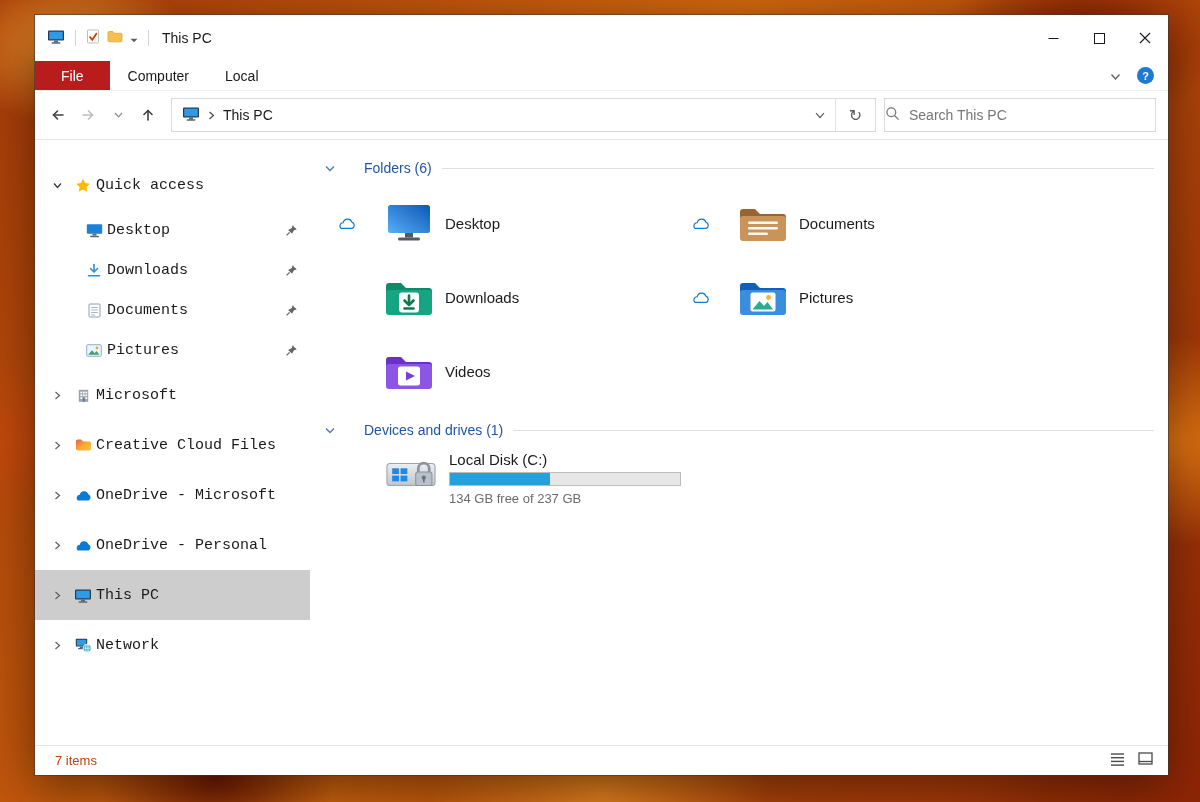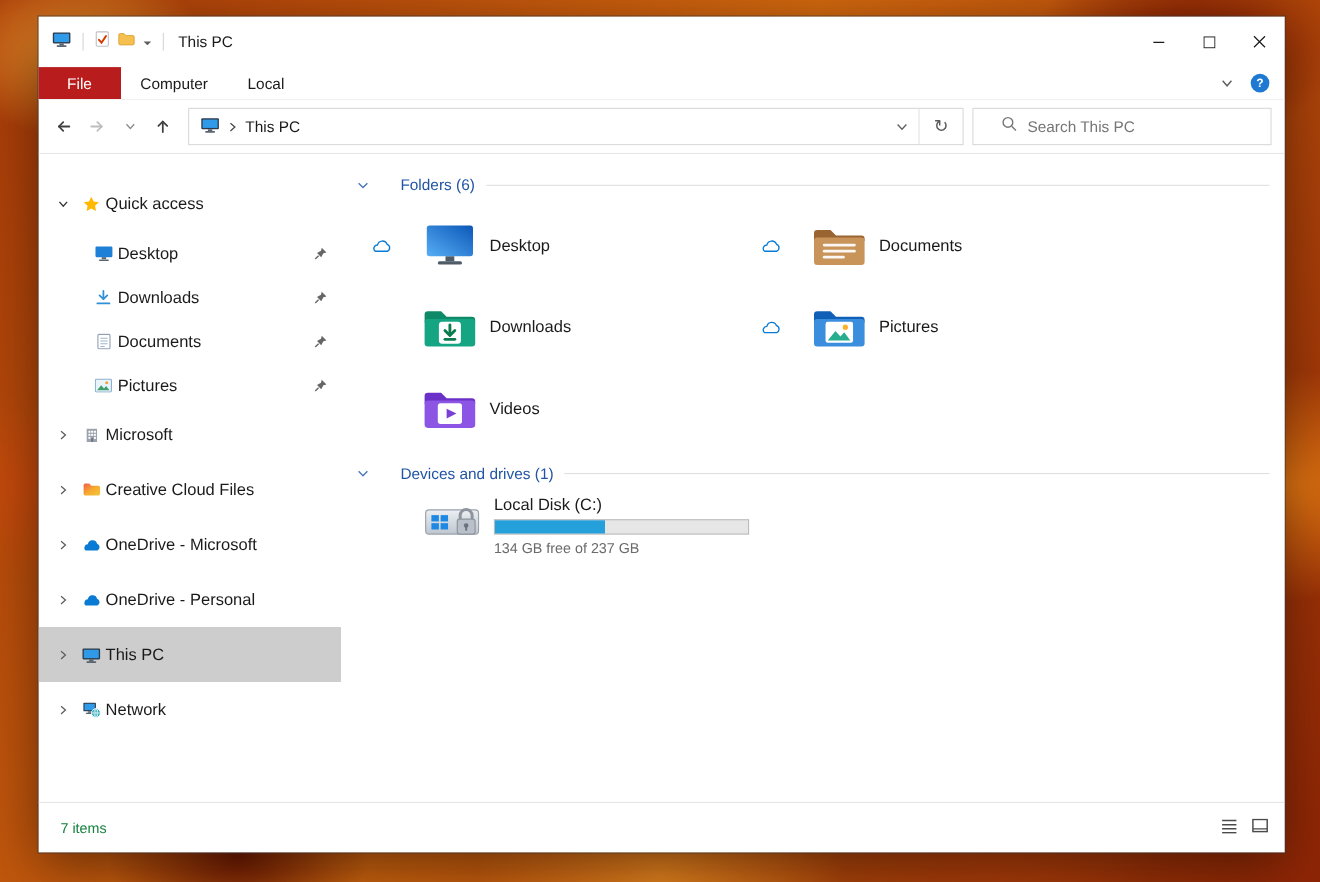--- a/index.html
+++ b/index.html
@@ -44,30 +44,30 @@
                  font-size: 11px; font-weight: bold; display: flex; align-items: center; justify-content: center; }
 
   
   .navbar { height: 49px; display: flex; align-items: center; padding: 0 12px 0 8px; border-bottom: 1px solid #e5e5e5; flex-shrink: 0; }
   .nav-btn { width: 30px; height: 30px; display: flex; align-items: center; justify-content: center; }
   .addressbar { flex: 1; height: 34px; border: 1px solid #d9d9d9; display: flex; align-items: stretch; margin: 0 8px; background: #fff; }
   .addr-main { flex: 1; display: flex; align-items: center; gap: 8px; padding: 0 10px; font-size: 14px; }
   .addr-dd { width: 30px; display: flex; align-items: center; justify-content: center; }
   .addr-refresh { width: 40px; display: flex; align-items: center; justify-content: center;
                   border-left: 1px solid #e3e3e3; font-size: 16px; color: #5a5a5a; }
-  .searchbox { width: 272px; height: 34px; border: 1px solid #d9d9d9; display: flex; align-items: center; gap: 9px; padding: 0 25px; }
+  .searchbox { width: 272px; height: 34px; border: 1px solid #d9d9d9; display: flex; align-items: center; gap: 9px; padding: 0 0; }
   .searchbox input { border: none; outline: none; font-size: 14px; width: 100%; font-family: inherit; color: #1a1a1a; background: transparent; }
   .searchbox input::placeholder { color: #767676; }
 
   
   .body-row { flex: 1; display: flex; min-height: 0; }
 
   
   .sidebar { width: 275px; flex-shrink: 0; padding-top: 20px; overflow: hidden; }
-  .side-item { display: flex; align-items: center; font-size: 15px; cursor: default; }
+  .side-item { display: flex; align-items: center; font-size: 15px; cursor: default; font-family: Liberation Mono, monospace; }
   .side-item.top { height: 50px; padding-left: 18px; }
   .side-item.child { height: 40px; padding-left: 50px; }
   .side-item.selected { background: #cdcdcd; }
   .chev { width: 9px; display: flex; justify-content: center; margin-right: 12px; flex-shrink: 0; }
   .sicon { width: 18px; margin-right: 4px; display: flex; justify-content: center; flex-shrink: 0; }
   .side-item.child .sicon { margin-right: 4px; }
   .slabel { white-space: nowrap; }
   .pin { margin-left: auto; margin-right: 12px; display: flex; }
 
   
@@ -86,22 +86,22 @@
   .devices-group { margin-top: 10px; }
   .drive-row { display: flex; margin-top: 8px; padding-left: 58px; cursor: default; }
   .drive-icon { width: 56px; height: 46px; flex-shrink: 0; }
   .drive-info { margin-left: 10px; padding-top: 1px; }
   .drive-name { font-size: 15px; }
   .drive-bar { width: 232px; height: 14px; background: #e6e6e6; border: 1px solid #bcbcbc; margin-top: 4px; }
   .drive-fill { height: 100%; background: #26a0da; width: 0; }
   .drive-free { font-size: 13px; color: #6b6b6b; margin-top: 5px; }
 
   
-  .statusbar { height: 46px; border-top: 1px solid #e5e5e5; display: flex; align-items: center;
-               padding: 0 14px 0 20px; font-size: 13px; color: #15803d; flex-shrink: 0; }
+  .statusbar { height: 30px; border-top: 1px solid #e5e5e5; display: flex; align-items: center;
+               padding: 0 14px 0 20px; font-size: 13px; color: #c2410c; flex-shrink: 0; }
   .status-icons { margin-left: auto; display: flex; gap: 12px; align-items: center; }
 </style>
 </head>
 <body>
 
 <div class="wallpaper"></div>
 
 <div class="window">
 
   <div class="titlebar">

